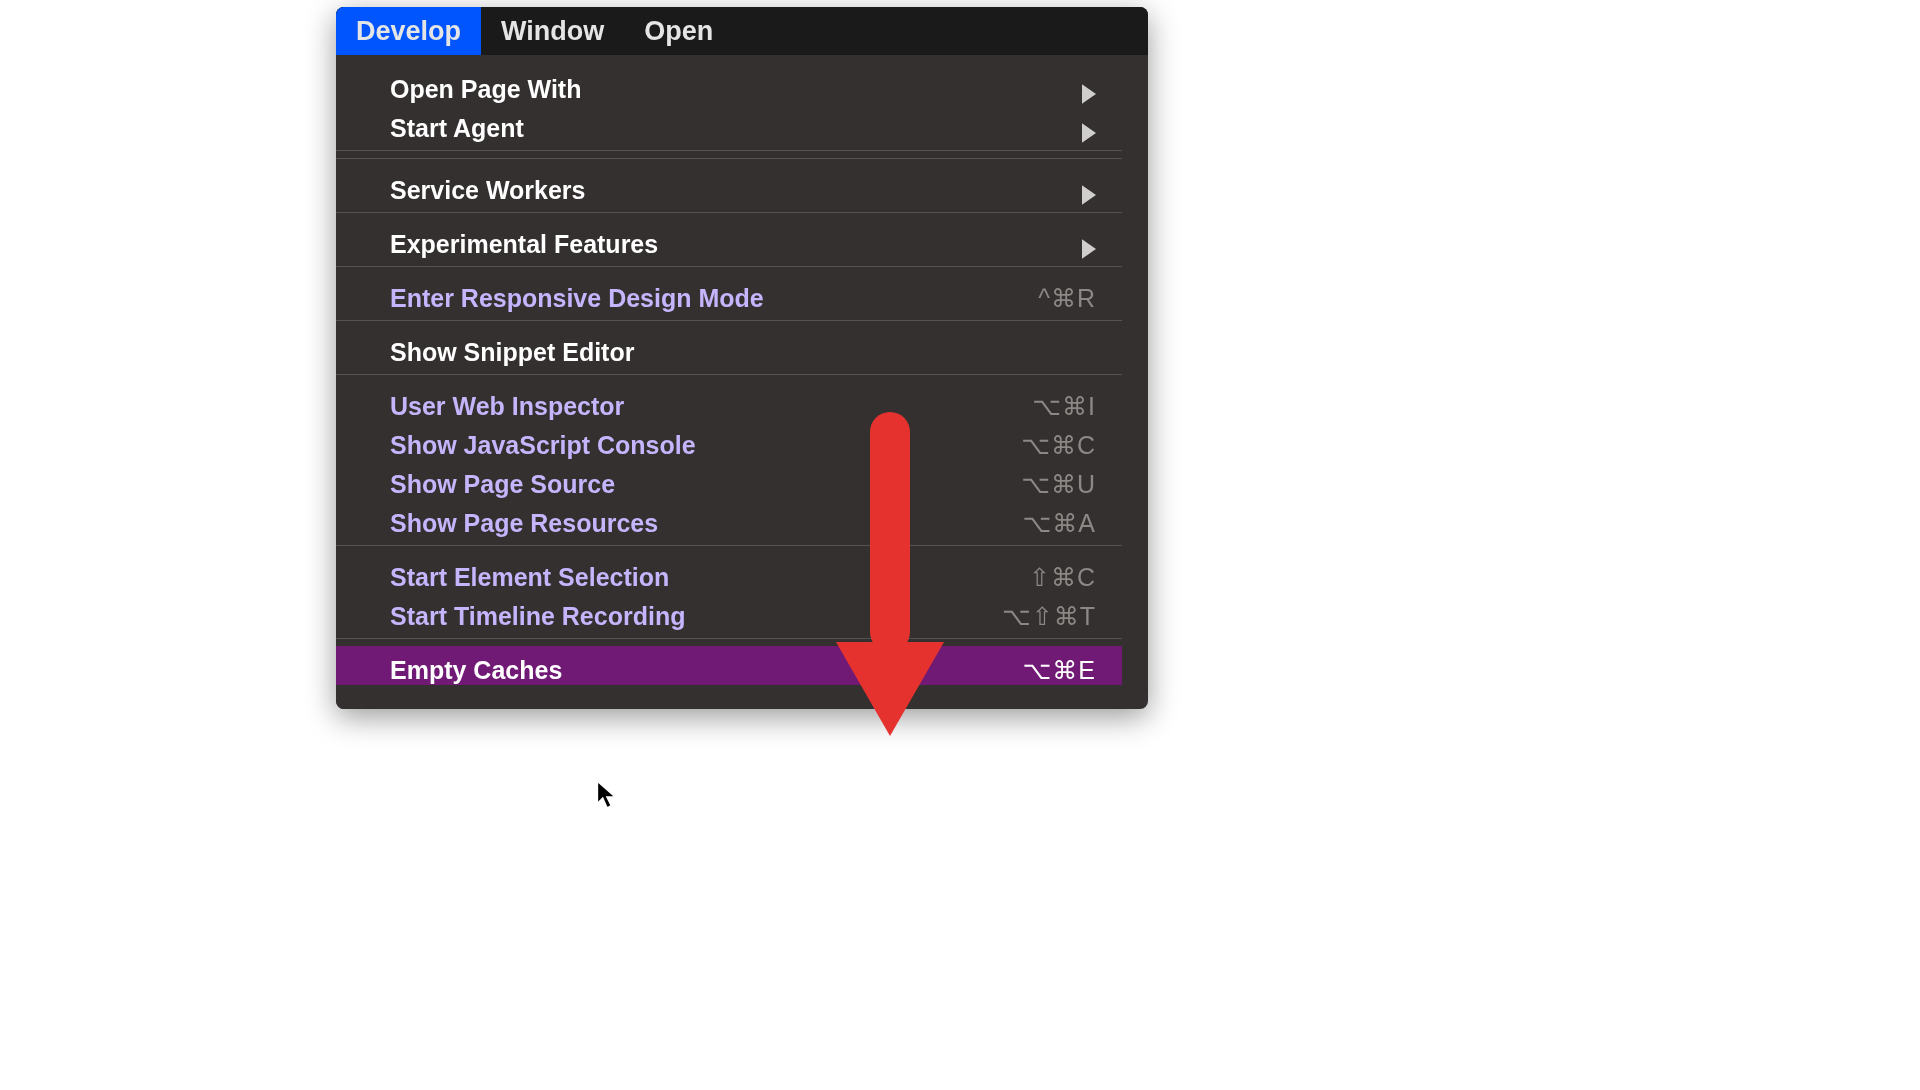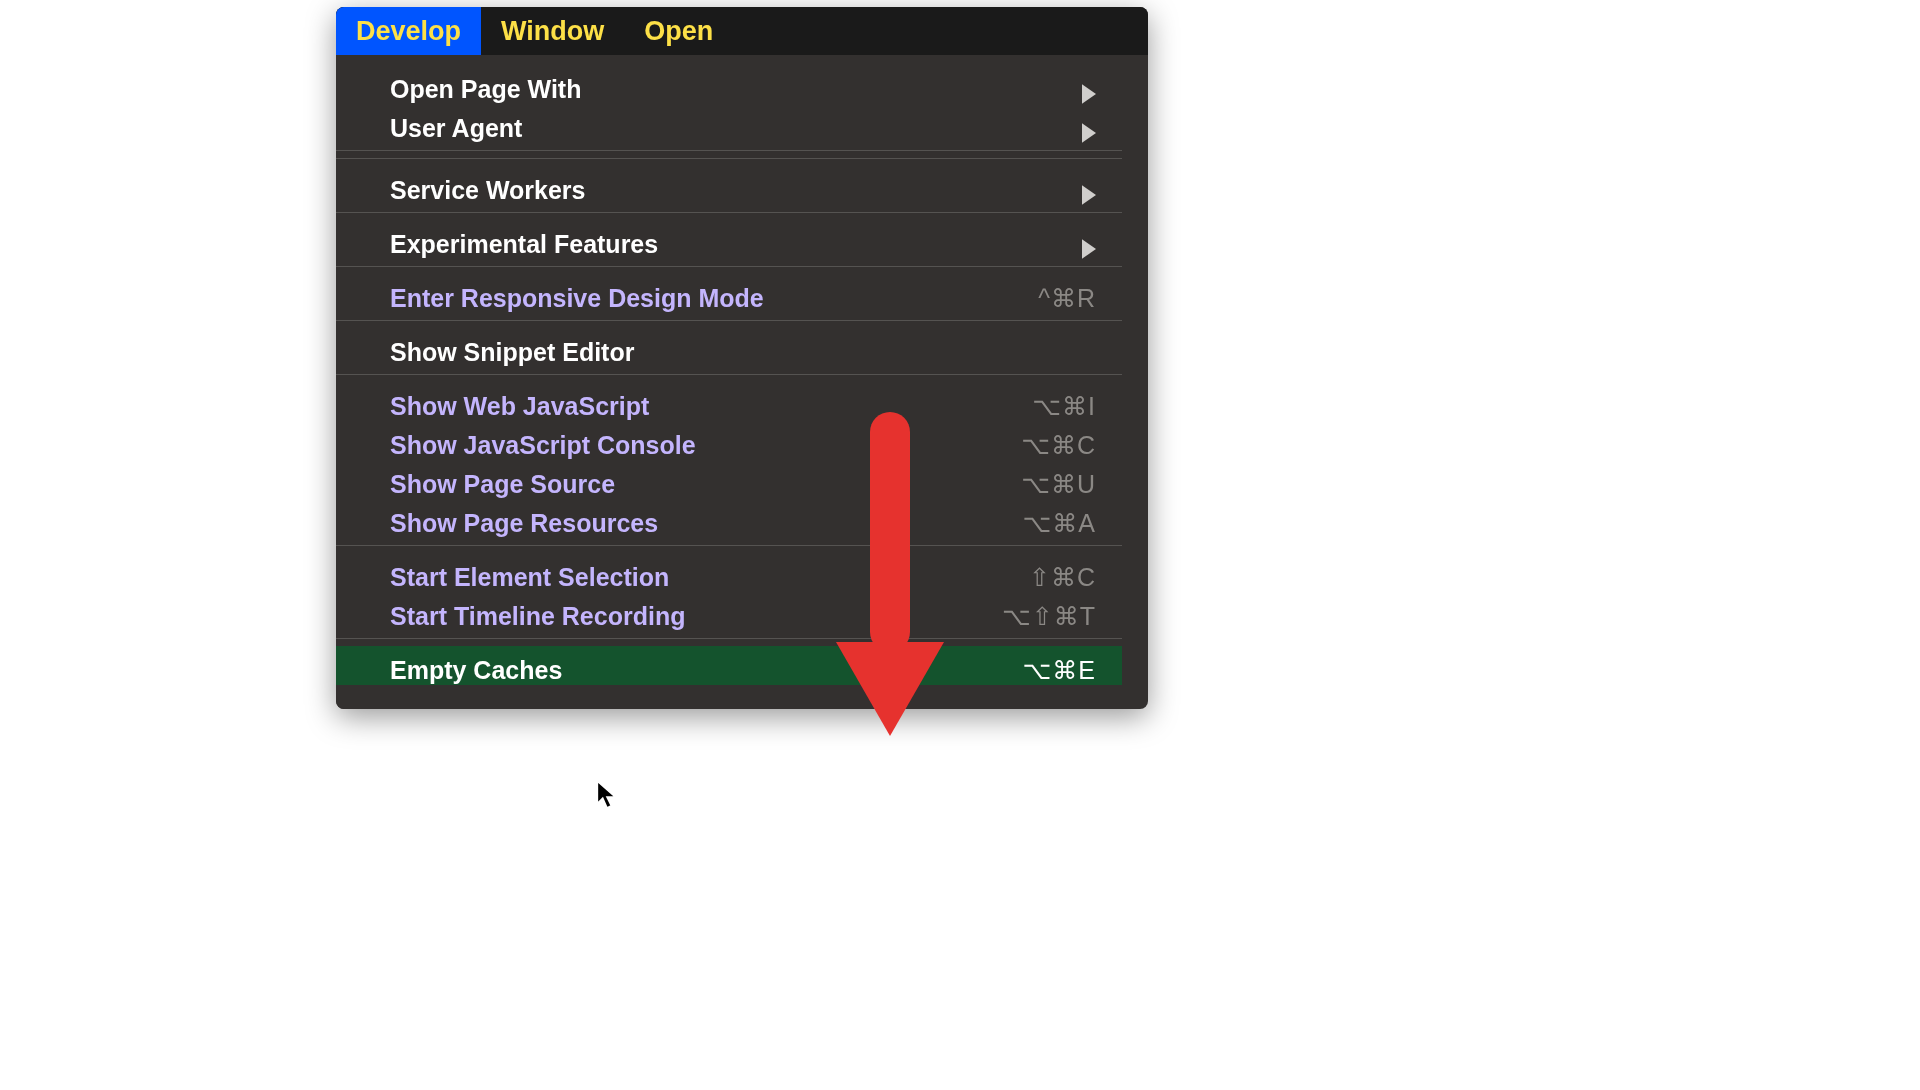--- a/index.html
+++ b/index.html
@@ -31,21 +31,21 @@
     align-items: stretch;
     height: 48px;
     background: #1a1a1a;
   }
   .menu-bar-item {
     display: flex;
     align-items: center;
     padding: 0 20px;
     font-size: 27px;
     font-weight: 600;
-    color: #fde047;
+    color: #e5e5e5;
     white-space: nowrap;
   }
   .menu-bar-item.selected {
     background: #0055ff;
   }
   .dropdown {
     background: #33302f;
     width: 786px;
     padding-bottom: 24px;
   }
@@ -83,21 +83,21 @@
     height: 20px;
     display: block;
   }
   .separator {
     height: 1px;
     margin: 7px 0;
     background: #555351;
     width: 100%;
   }
   .menu-row.hover {
-    background: #14532d;
+    background: #701a75;
   }
   .menu-row.hover .label,
   .menu-row.hover .shortcut {
     color: #ffffff;
   }
   .menu-row.hover .label { font-weight: 700; }
 
   
   .red-arrow {
     position: absolute;
@@ -143,21 +143,21 @@
 
       <div class="menu-row">
         <span class="label">Open Page With</span>
         <span class="arrow">
           <svg viewBox="0 0 10 14">
               <path d="M0 0 L10 7 L0 14 Z" fill="#d0cecc"></path>
             </svg>
         </span>
       </div>
       <div class="menu-row">
-        <span class="label">User Agent</span>
+        <span class="label">Start Agent</span>
         <span class="arrow">
           <svg viewBox="0 0 10 14">
               <path d="M0 0 L10 7 L0 14 Z" fill="#d0cecc"></path>
             </svg>
         </span>
       </div>
 
       <div class="separator"></div>
 
 
@@ -193,21 +193,21 @@
       <div class="separator"></div>
 
       <div class="menu-row">
         <span class="label">Show Snippet Editor</span>
         <span></span>
       </div>
 
       <div class="separator"></div>
 
       <div class="menu-row disabled">
-        <span class="label">Show Web JavaScript</span>
+        <span class="label">User Web Inspector</span>
         <span class="shortcut">⌥⌘I</span>
       </div>
       <div class="menu-row disabled">
         <span class="label">Show JavaScript Console</span>
         <span class="shortcut">⌥⌘C</span>
       </div>
       <div class="menu-row disabled">
         <span class="label">Show Page Source</span>
         <span class="shortcut">⌥⌘U</span>
       </div>

